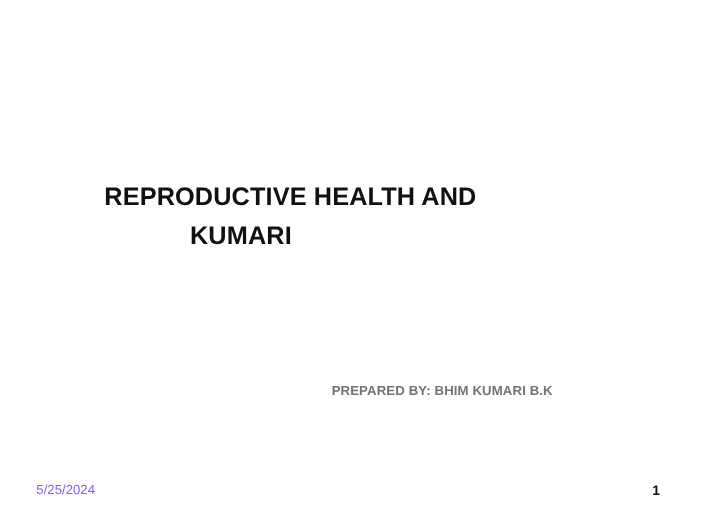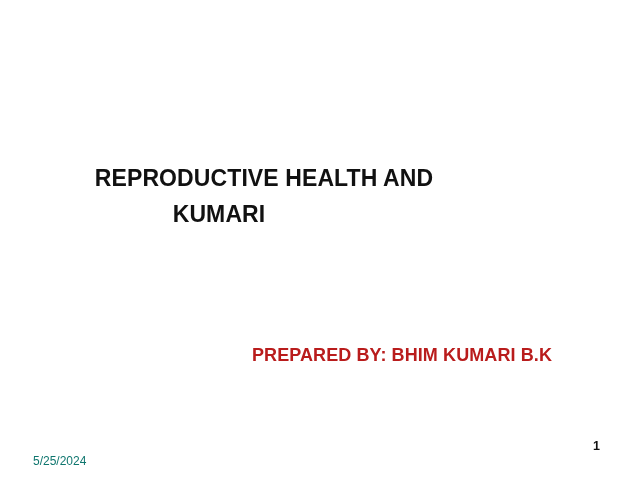--- a/index.html
+++ b/index.html
@@ -57,45 +57,45 @@
   .subtitle-block {
     position: absolute;
     left: 0;
     top: 344px;
     width: 640px;
     text-align: center;
   }
 
   .subtitle-line {
     display: inline-block;
-    font-size: 18px;
+    font-size: 12px;
     font-weight: bold;
     line-height: 22px;
     letter-spacing: 0.1px;
-    color: #b91c1c;
+    color: #737373;
     white-space: nowrap;
     padding-left: 164px;
   }
 
   
   .footer {
     position: absolute;
     left: 0;
     bottom: 0;
     width: 640px;
     height: 46px;
   }
 
   .footer-date {
     position: absolute;
     left: 33px;
-    top: 20px;
+    top: 4px;
     font-size: 12px;
     font-weight: normal;
-    color: #0f766e;
+    color: #8b5cf6;
     white-space: nowrap;
   }
 
   .footer-page {
     position: absolute;
     right: 40px;
     top: 5px;
     font-size: 12.5px;
     font-weight: bold;
     color: #111111;

